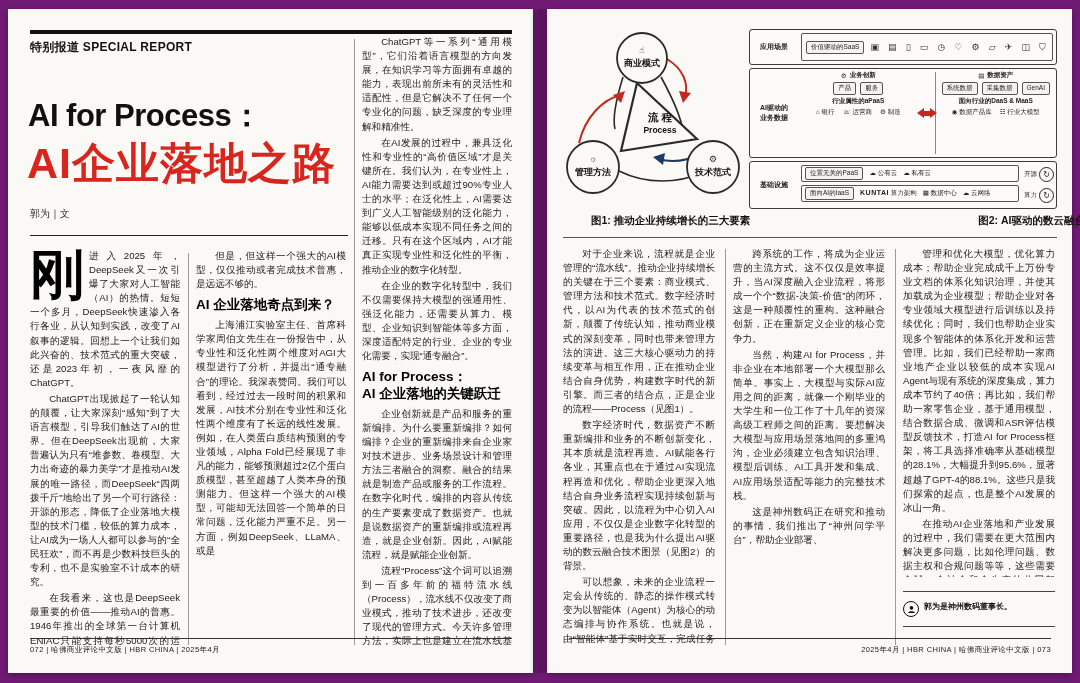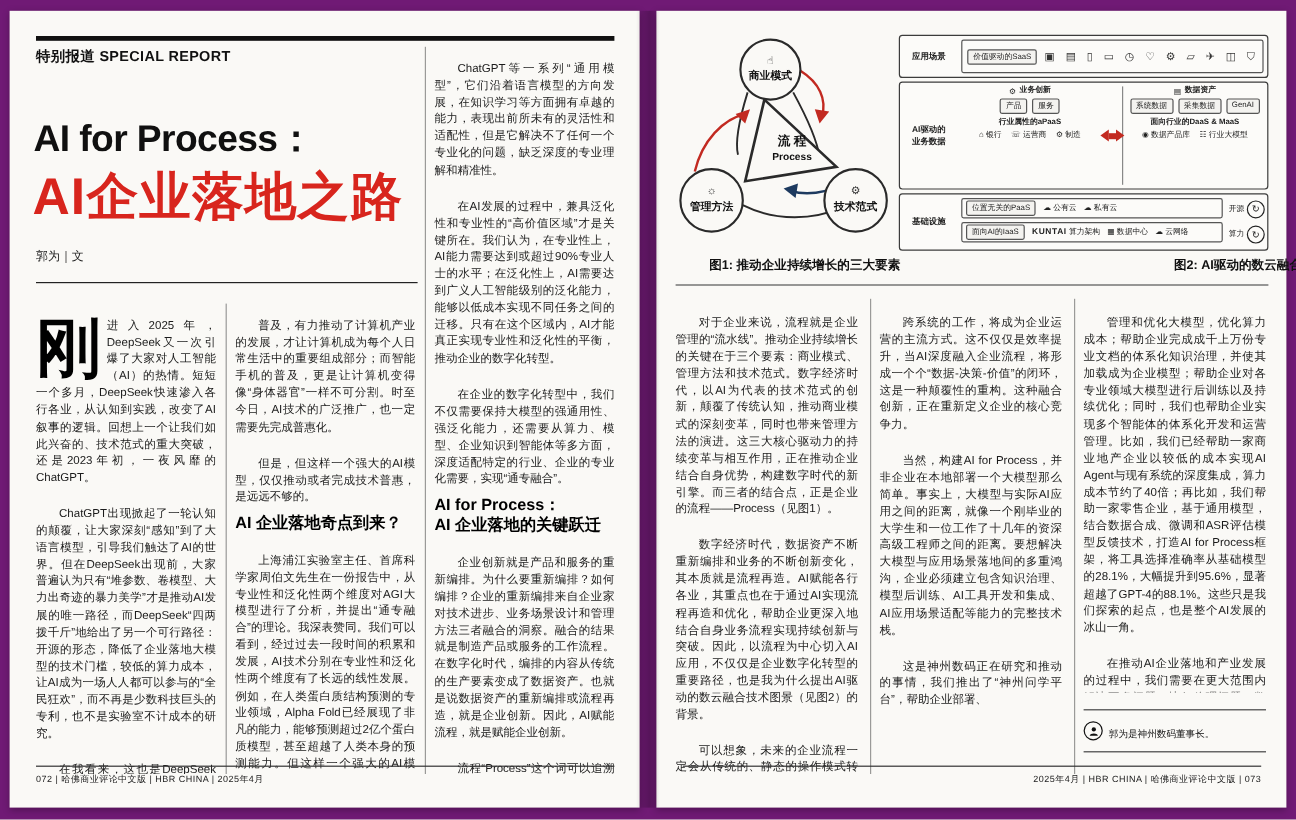--- a/index.html
+++ b/index.html
@@ -12,21 +12,21 @@
 
   
   .topbar{position:absolute;left:22px;top:21px;width:482px;height:4px;background:#111;}
   .kicker{position:absolute;left:22px;top:30px;font-size:12px;font-weight:bold;color:#111;letter-spacing:.3px;}
   .title-en{position:absolute;left:20px;top:86px;font-size:31px;font-weight:900;color:#101010;letter-spacing:-.5px;}
   .title-cn{position:absolute;left:19px;top:126px;font-size:43px;font-weight:900;color:#d8251d;letter-spacing:1px;}
   .byline{position:absolute;left:22px;top:198px;font-size:10px;font-weight:normal;color:#222;}
   .title-rule{position:absolute;left:22px;top:226px;width:318px;height:1px;background:#222;}
 
   .col{position:absolute;overflow:hidden;font-size:9.6px;line-height:1.47;color:#1b1b1b;text-align:justify;}
-  .col p{margin:16px 0 2px 0;text-indent:2em;}
+  .col p{margin:0 0 2px 0;text-indent:2em;}
   .col p.noindent{text-indent:0;}
   .col h3{margin:6px 0 4px 0;font-size:13.5px;line-height:1.25;color:#000;text-indent:0;}
   .dropcap{float:left;font-size:54px;line-height:.82;font-weight:900;color:#000;margin:3px 5px 0 0;}
 
   .lp-col1{left:22px;top:240px;width:150px;height:396px;}
   .lp-col2{left:188px;top:240px;width:150px;height:396px;}
   .lp-col3{left:354px;top:26px;width:150px;height:610px;}
   .vsep{position:absolute;width:1px;background:#9a9a98;}
   .lp-sep1{left:180px;top:244px;height:392px;}
   .lp-sep2{left:346px;top:30px;height:606px;}
@@ -69,21 +69,21 @@
   
   .rp-toprule{position:absolute;left:16px;top:228px;width:494px;height:1px;background:#555;}
   .rp-col1{left:16px;top:238px;width:152px;height:398px;}
   .rp-col2{left:186px;top:238px;width:152px;height:398px;}
   .rp-col3{left:356px;top:238px;width:152px;height:330px;}
   .rp-sep1{left:178px;top:240px;height:396px;}
   .rp-sep2{left:348px;top:240px;height:396px;}
 
   .authorblock{position:absolute;left:356px;top:578px;width:152px;}
   .authorblock .rule{height:1px;background:#444;margin:4px 0;}
-  .authorline{display:flex;align-items:flex-end;gap:5px;font-size:8px;color:#111;padding:5px 0;}
+  .authorline{display:flex;align-items:flex-start;gap:5px;font-size:8px;color:#111;padding:5px 0;font-weight:bold;}
   .authoricon{width:14px;height:14px;border:1.3px solid #111;border-radius:50%;display:flex;align-items:center;justify-content:center;flex:none;}
 </style>
 </head>
 <body>
 
 <div class="spread">
 
   <div class="page left">
     <div class="topbar"></div>
     <div class="kicker">特别报道 SPECIAL REPORT</div>
@@ -99,21 +99,20 @@
       <p class="noindent"><span class="dropcap">刚</span><span>进入2025年，DeepSeek又一次引爆了大家对人工智能（AI）的热情。短短一个多月，DeepSeek快速渗入各行各业，从认知到实践，改变了AI叙事的逻辑。回想上一个让我们如此兴奋的、技术范式的重大突破，还是2023年初，一夜风靡的ChatGPT。</span></p>
       <div>
           <p>ChatGPT出现掀起了一轮认知的颠覆，让大家深刻“感知”到了大语言模型，引导我们触达了AI的世界。但在DeepSeek出现前，大家普遍认为只有“堆参数、卷模型、大力出奇迹的暴力美学”才是推动AI发展的唯一路径，而DeepSeek“四两拨千斤”地给出了另一个可行路径：开源的形态，降低了企业落地大模型的技术门槛，较低的算力成本，让AI成为一场人人都可以参与的“全民狂欢”，而不再是少数科技巨头的专利，也不是实验室不计成本的研究。</p>
           <p>在我看来，这也是DeepSeek最重要的价值——推动AI的普惠。1946年推出的全球第一台计算机ENIAC只能支持每秒5000次的运算，直到40年后，PC的全面</p>
         </div>
     </div>
     <div class="vsep lp-sep1"></div>
 
     <div class="col lp-col2">
       <div>
-          <p>普及，有力推动了计算机产业的发展，才让计算机成为每个人日常生活中的重要组成部分；而智能手机的普及，更是让计算机变得像“身体器官”一样不可分割。时至今日，AI技术的广泛推广，也一定需要先完成普惠化。</p>
           <p>但是，但这样一个强大的AI模型，仅仅推动或者完成技术普惠，是远远不够的。</p>
         </div>
       <h3>AI 企业落地奇点到来？</h3>
       <div>
           <p>上海浦江实验室主任、首席科学家周伯文先生在一份报告中，从专业性和泛化性两个维度对AGI大模型进行了分析，并提出“通专融合”的理论。我深表赞同。我们可以看到，经过过去一段时间的积累和发展，AI技术分别在专业性和泛化性两个维度有了长远的线性发展。例如，在人类蛋白质结构预测的专业领域，Alpha Fold已经展现了非凡的能力，能够预测超过2亿个蛋白质模型，甚至超越了人类本身的预测能力。但这样一个强大的AI模型，可能却无法回答一个简单的日常问题，泛化能力严重不足。另一方面，例如DeepSeek、LLaMA、或是</p>
         </div>
     </div>
     <div class="vsep lp-sep2"></div>
 
     <div class="col lp-col3">

